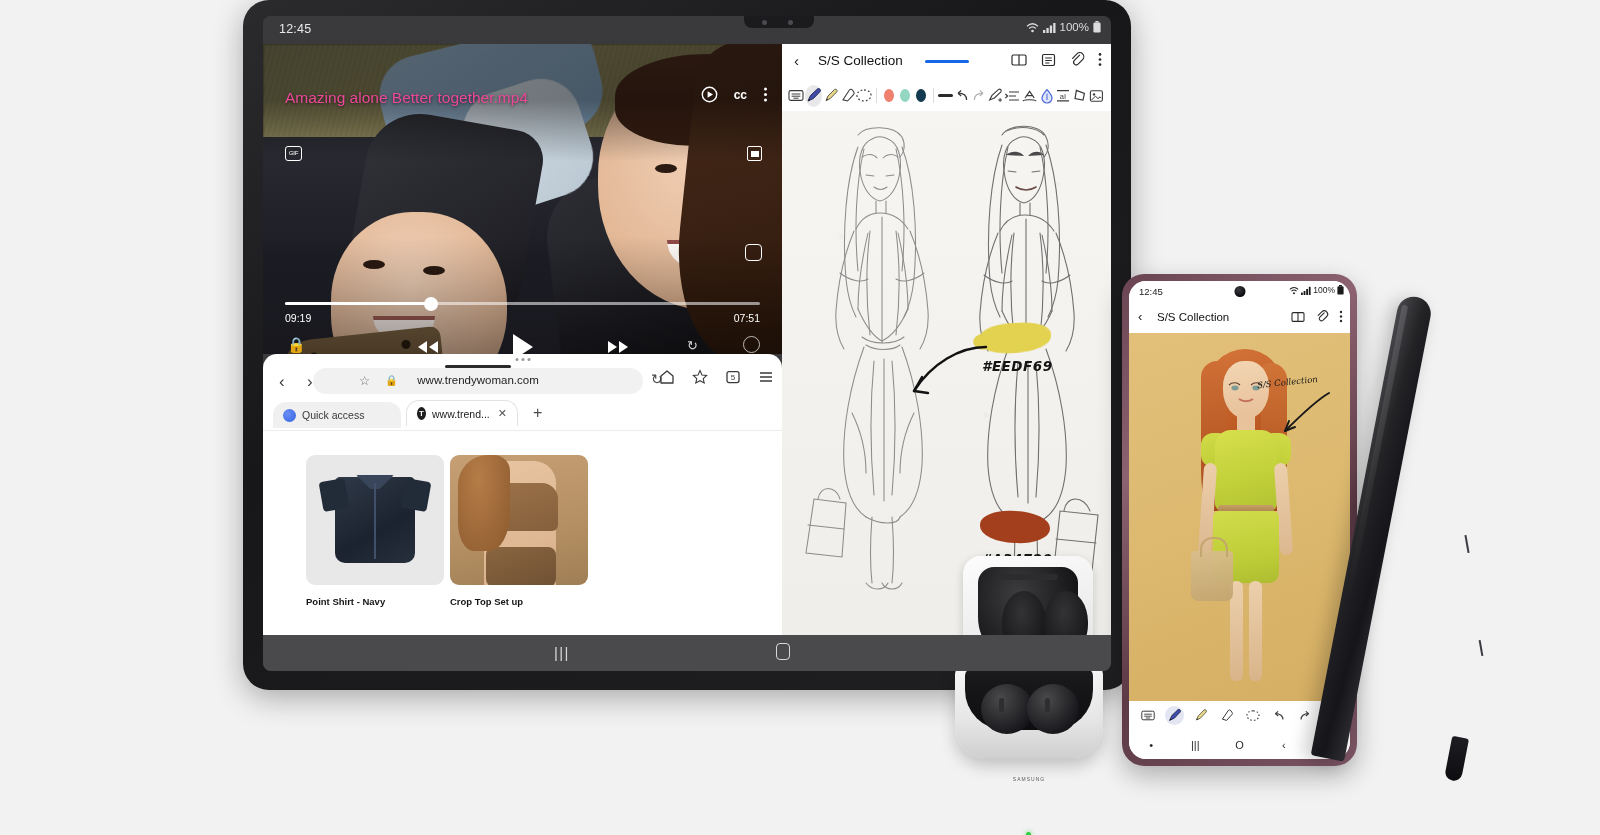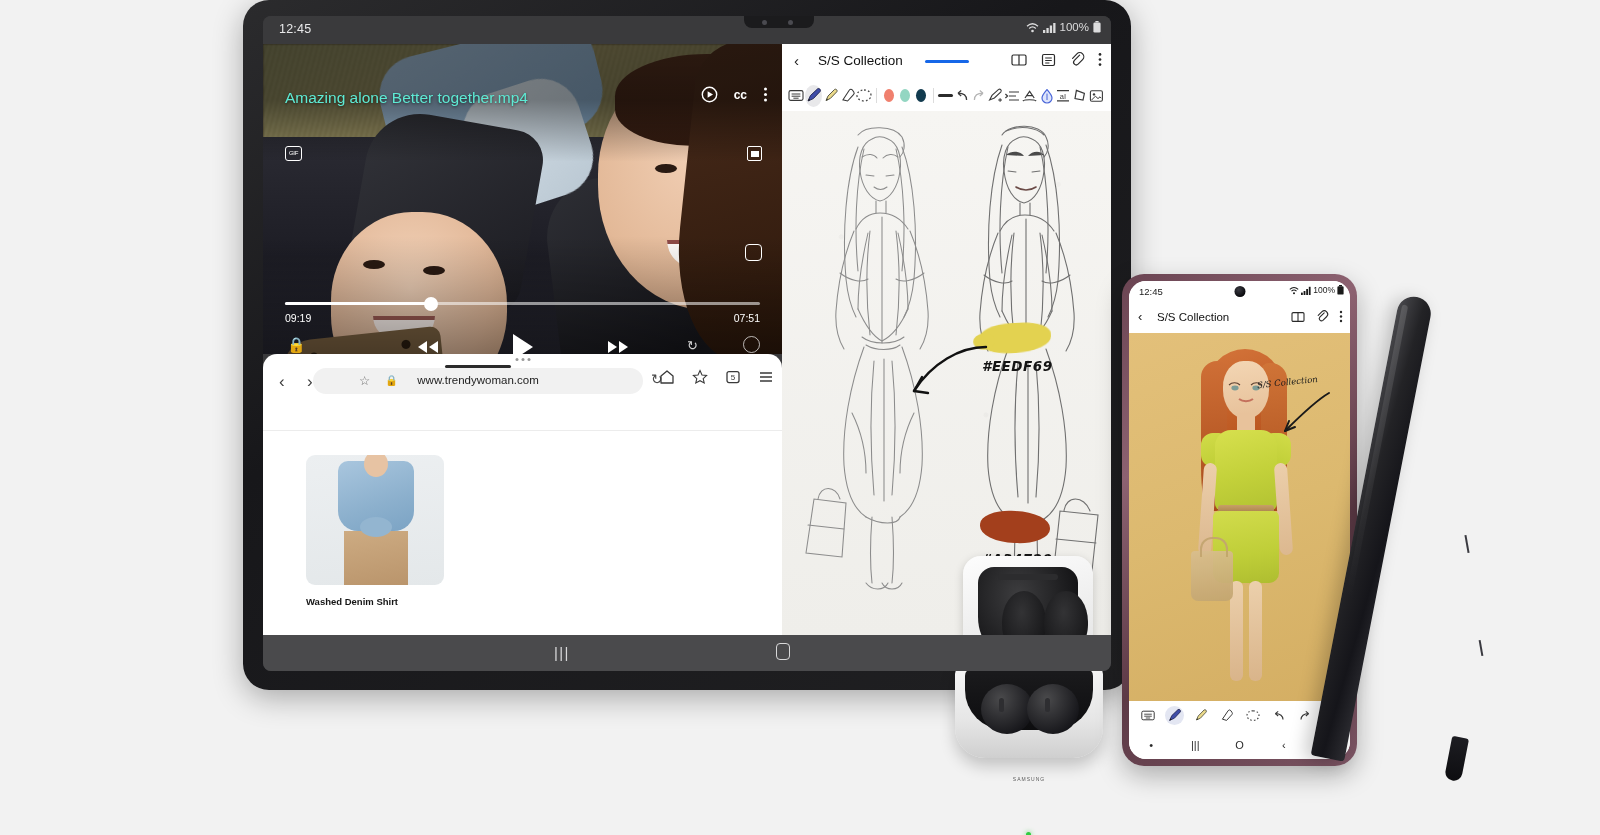--- a/index.html
+++ b/index.html
@@ -85,21 +85,21 @@
   .vp-leopard { position:absolute; left:20px; top:290px; width:160px; height:60px;
      background:#7a6141; border-radius:30px 10px 0 0; transform:rotate(-6deg); }
   .vp-leopard:after{ content:""; position:absolute; inset:0;
     background:radial-gradient(circle at 20% 30%, #2a1d10 0 4px, transparent 5px),
                radial-gradient(circle at 50% 60%, #2a1d10 0 4px, transparent 5px),
                radial-gradient(circle at 78% 25%, #2a1d10 0 4px, transparent 5px),
                radial-gradient(circle at 35% 80%, #2a1d10 0 4px, transparent 5px);}
   .vp-shade { position:absolute; inset:0;
      background:linear-gradient(180deg, rgba(0,0,0,.45) 0 18%, rgba(0,0,0,0) 38%,
                 rgba(0,0,0,0) 62%, rgba(0,0,0,.40) 100%); }
-  .vp-title { position:absolute; left:22px; top:45px; color:#5eead4; font-size:15.5px;
+  .vp-title { position:absolute; left:22px; top:45px; color:#ec4899; font-size:15.5px;
      text-shadow:0 1px 3px rgba(0,0,0,.6); }
   .vp-tr { position:absolute; right:14px; top:42px; display:flex; align-items:center;
      gap:16px; color:#fff; }
   .vp-gif { position:absolute; left:22px; top:102px; width:17px; height:15px;
      border:1.4px solid #fff; border-radius:3px; font-size:6px; color:#fff;
      text-align:center; line-height:13px; letter-spacing:-.3px; }
   .vp-pop { position:absolute; right:20px; top:102px; width:15px; height:15px;
      border:1.6px solid #fff; border-radius:2px; }
   .vp-pop:after{ content:""; position:absolute; left:3px; top:4px; width:8px; height:6px;
      background:#fff;}
@@ -484,35 +484,55 @@
           <svg width="16" height="16" viewBox="0 0 16 16">
             <rect x="2" y="2.6" width="12" height="11" rx="2" stroke="#3a3a3a" stroke-width="1.3" fill="none"></rect>
             <text x="8" y="11" font-size="8" fill="#3a3a3a" text-anchor="middle" font-family="Liberation Sans">5</text>
           </svg>
           <svg width="16" height="16" viewBox="0 0 16 16">
             <path d="M2 4 H14 M2 8 H14 M2 12 H14" stroke="#3a3a3a" stroke-width="1.4"></path>
           </svg>
         </div>
       </div>
 
+      <div class="tabstrip">
+        <div class="tabchip chip-qa">
+          <span class="fav-blue"></span>
+          <span>Quick access</span>
+        </div>
+        <div class="tabchip chip-site">
+          <span class="fav-dark">T</span>
+          <span>www.trend...</span>
+          <span style="margin-left:2px;font-size:11px;color:#555;">✕</span>
+        </div>
+        <span class="newtab">+</span>
+      </div>
 
       <div class="br-page">
         <div class="prod-row">
 
-
-
           <div class="prod">
-            <div class="img p3img">
-              <div class="p3pants"></div>
-                <div class="p3shirt"></div>
-                <div class="p3knot"></div>
-                <div class="p3head"></div>
+            <div class="img p1img">
+              <div class="p1shirt"></div>
+                <div class="p1collar"></div>
+                <div class="p1plk"></div>
             </div>
-            <div class="cap">Washed Denim Shirt</div>
+            <div class="cap">Point Shirt - Navy</div>
           </div>
+
+          <div class="prod">
+            <div class="img p2img">
+              <div class="p2skin"></div>
+                <div class="p2top"></div>
+                <div class="p2pants"></div>
+                <div class="p2hair"></div>
+            </div>
+            <div class="cap">Crop Top Set up</div>
+          </div>
+
 
         </div>
       </div>
     </div>
 
     <div class="notes-pane">
       <div class="nt-head">
         <span class="nt-back">‹</span>
         <span class="nt-title">S/S Collection</span>
         <div class="nt-tabline"></div>

